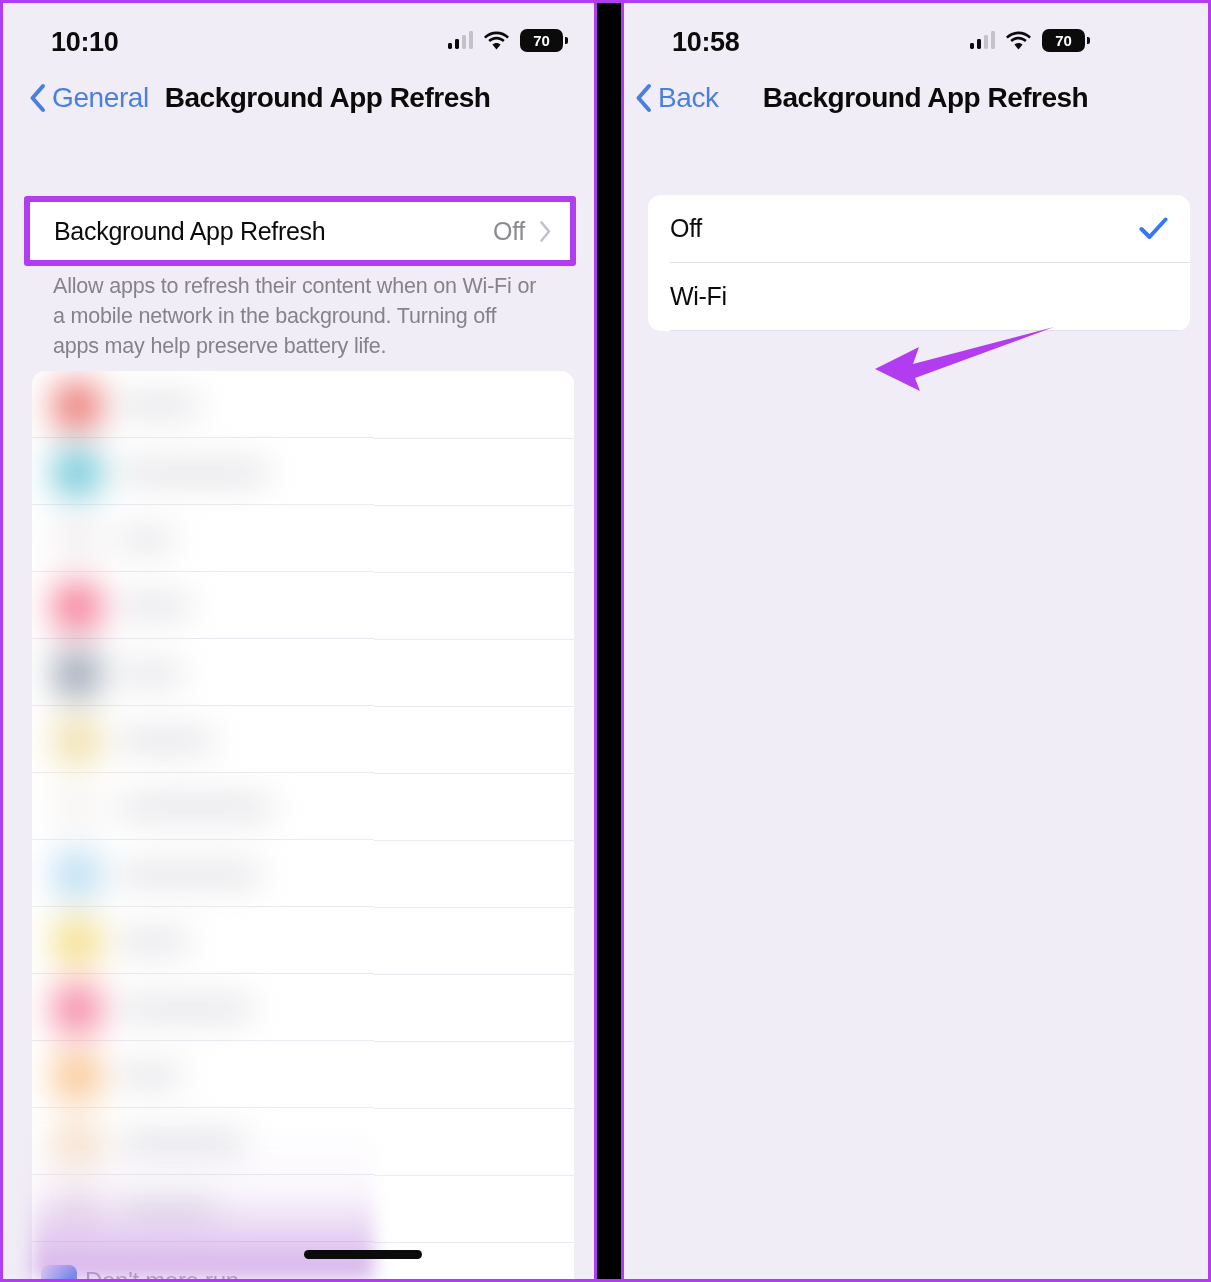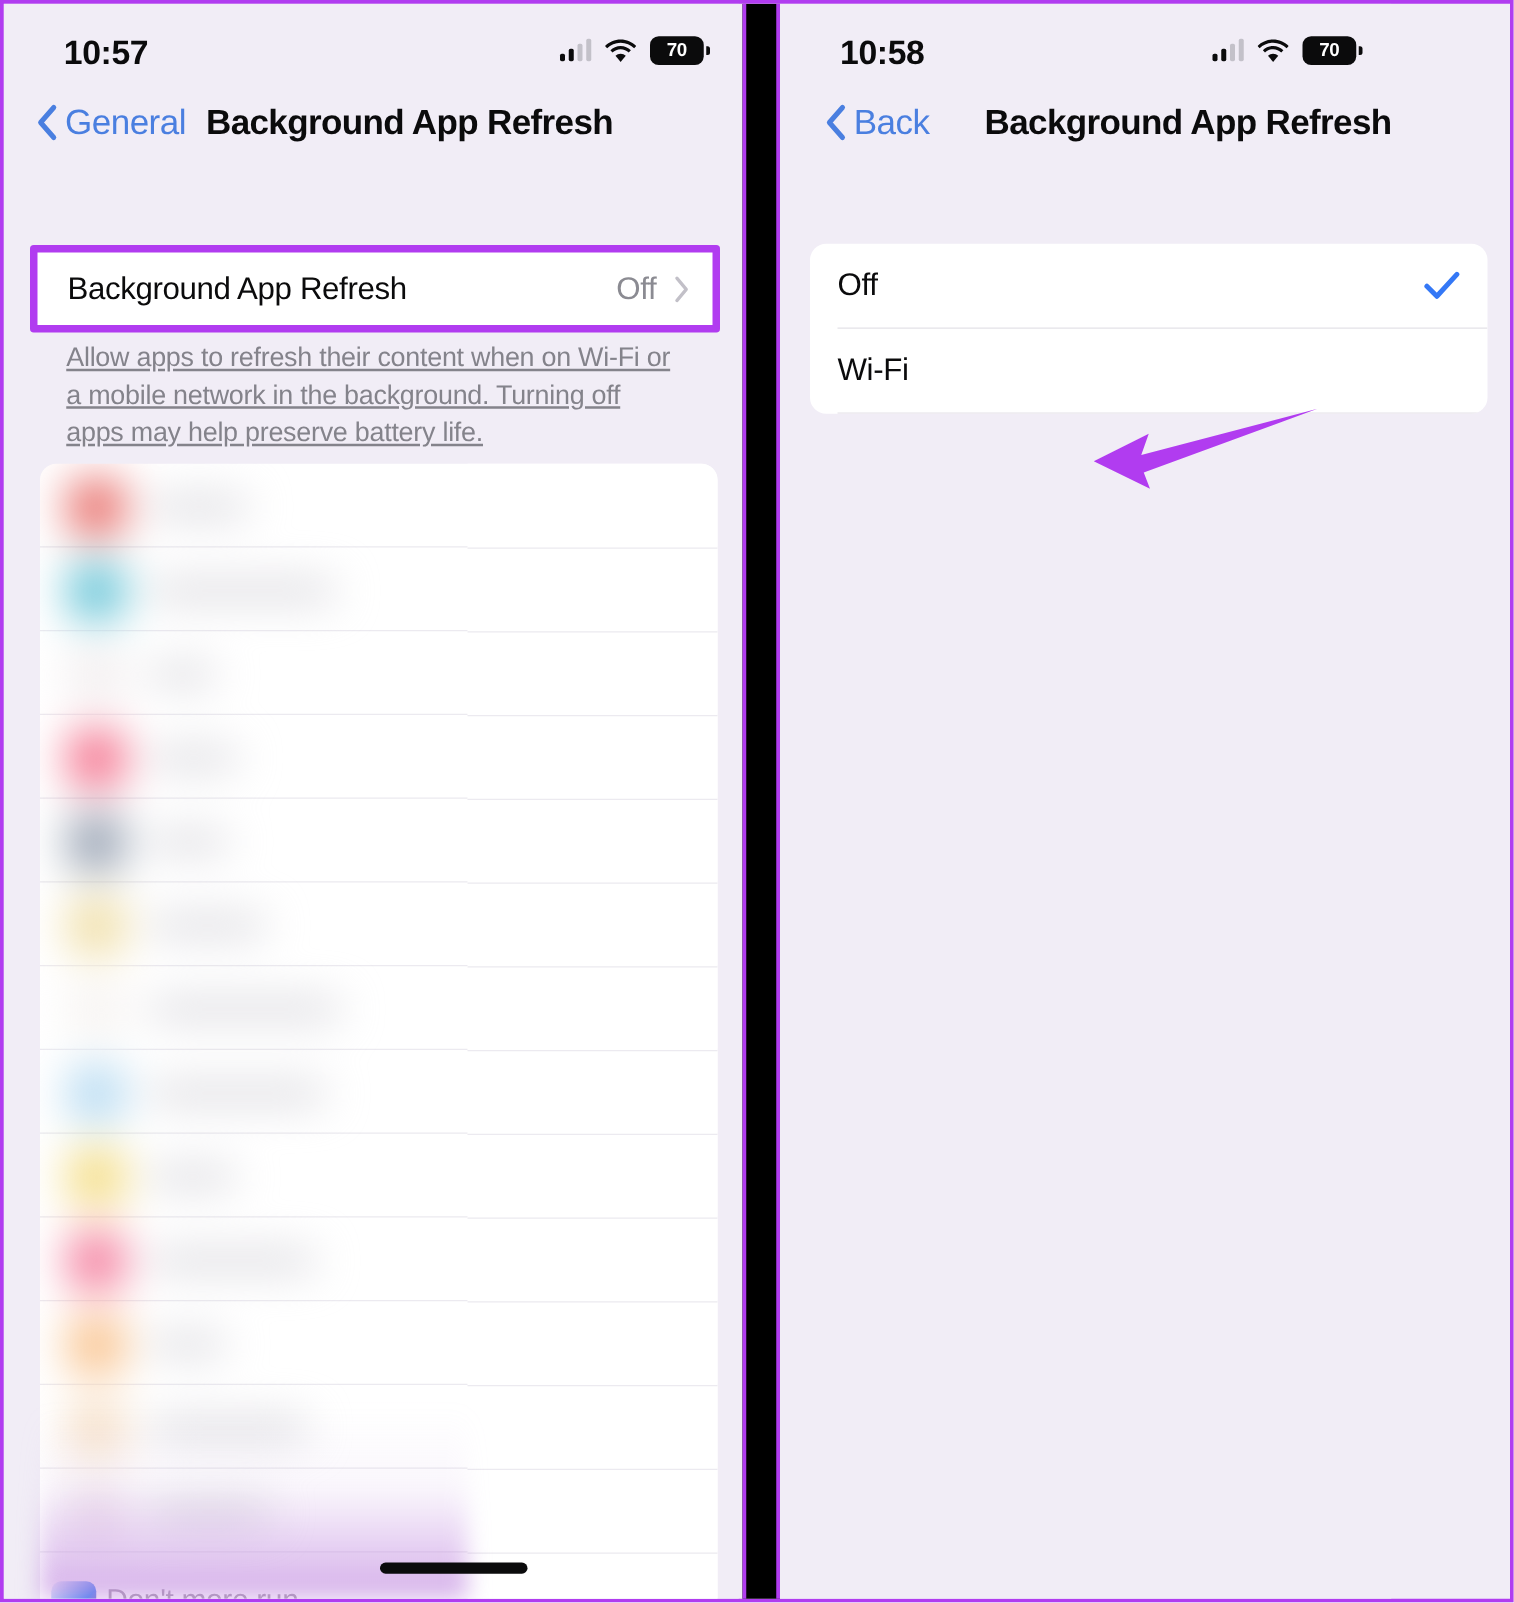--- a/index.html
+++ b/index.html
@@ -120,21 +120,21 @@
     letter-spacing:-0.4px;
   }
   .nav-title {
     font-size:28px;
     font-weight:700;
     color:#0b0b0c;
     letter-spacing:-0.5px;
     white-space:nowrap;
   }
   .navbar.left-nav .nav-title { margin-left:16px; }
-  .navbar.right-nav { padding-left:36px; }
+  .navbar.right-nav { padding-left:11px; }
   .navbar.right-nav .nav-title { margin-left:44px; }
   .row-label {
     font-size:25px;
     color:#0b0b0c;
     letter-spacing:-0.3px;
     white-space:nowrap;
   }
   .row-spacer { flex:1 1 auto; }
   .row-value {
     font-size:25px;
@@ -158,21 +158,20 @@
     z-index:6;
   }
   .footnote {
     position:absolute;
     left:50px; top:268px;
     width:490px;
     font-size:21.5px;
     line-height:30px;
     color:#84838b;
     letter-spacing:-0.2px;
-    text-decoration:underline;
   }
 
   
   .applist {
     position:absolute;
     left:29px; top:368px;
     width:542px; height:908px;
     background:#ffffff;
     border-radius:13px 13px 0 0;
     overflow:hidden;
@@ -293,21 +292,21 @@
   }
 </style>
 </head>
 <body>
 
 <div class="figure">
 
   <div class="panel left">
 
     <div class="statusbar">
-      <div class="clock">10:57</div>
+      <div class="clock">10:10</div>
       <div class="status-right">
         <div class="signal">
           <i></i>
             <i></i>
             <i></i>
             <i></i>
         </div>
         <svg class="wifi" viewBox="0 0 25 19">
           <path d="M12.5 3.2C8.3 3.2 4.5 4.9 1.7 7.6L0 5.7C3.3 2.4 7.7 0.5 12.5 0.5S21.7 2.4 25 5.7L23.3 7.6C20.5 4.9 16.7 3.2 12.5 3.2Z" fill="#0b0b0c"></path>
           <path d="M12.5 8.4C10 8.4 7.7 9.4 6 11L4.3 9.1C6.4 7 9.3 5.7 12.5 5.7S18.6 7 20.7 9.1L19 11C17.3 9.4 15 8.4 12.5 8.4Z" fill="#0b0b0c"></path>

